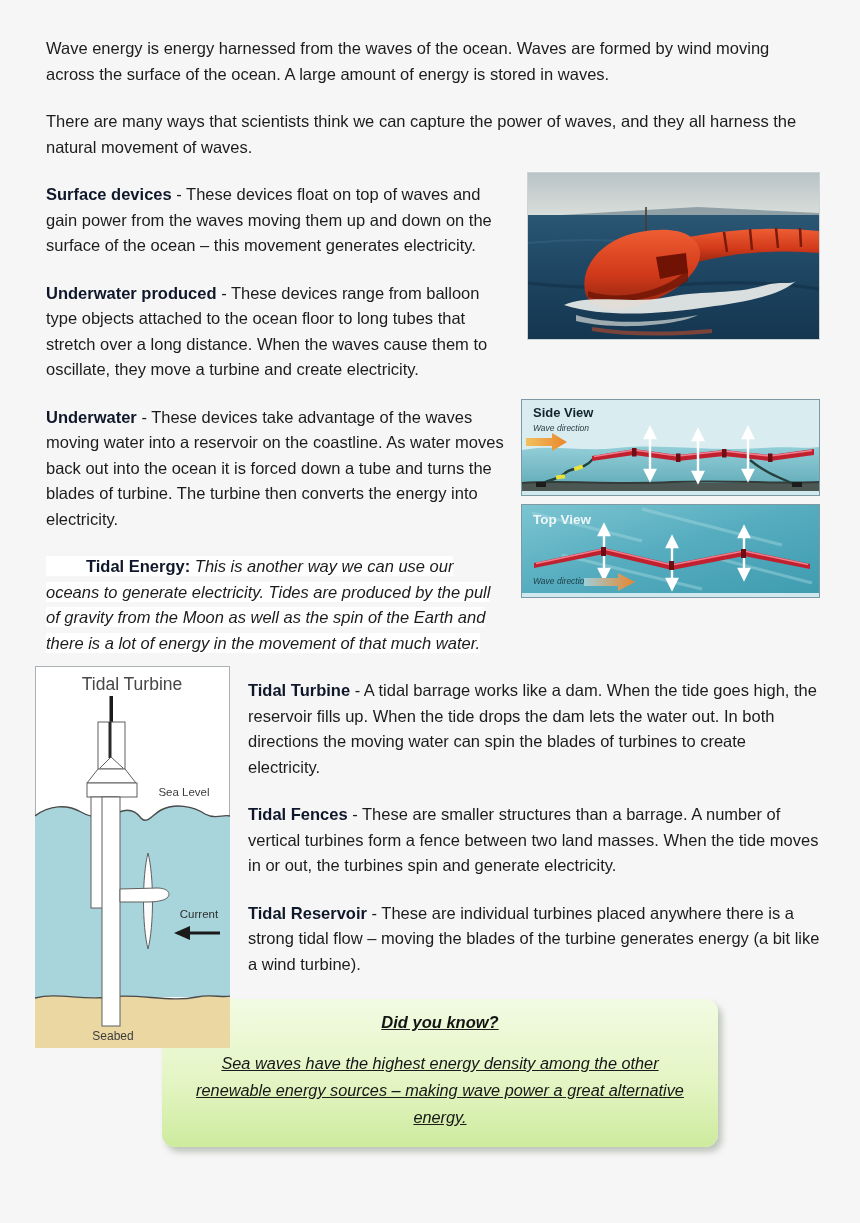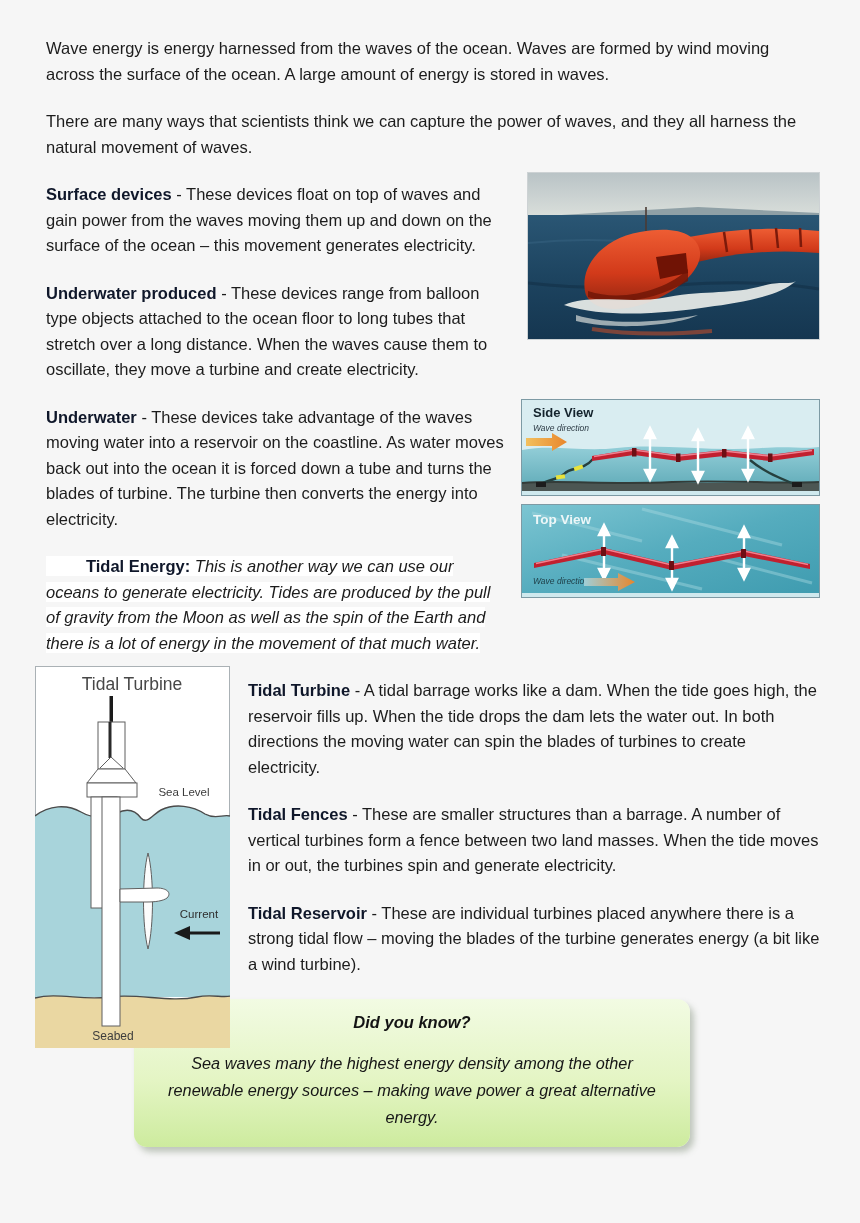--- a/index.html
+++ b/index.html
@@ -35,27 +35,28 @@
   }
   .fig-wave .panel{box-sizing:border-box;border:1px solid #7d9aa4;background:#cfe9ee;text-align:right;}
   .fig-wave .panel + .panel{margin-top:8px;}
   .fig-turbine{
     float:left;width:195px;height:320px;
     margin:-12px 18px 8px -11px;
     box-sizing:border-box;
   }
   .callout{
     box-sizing:border-box;
-    margin:16px 0 0 88px;
+    margin:16px 0 0 116px;
     width:556px;
     border-radius:13px;
     background:linear-gradient(180deg,#f2fbe3 0%,#e4f5c4 55%,#cdeb9e 100%);
     box-shadow:4px 5px 6px rgba(90,110,80,0.35);
     padding:14px 28px 16px 28px;
     text-align:center;
+    text-decoration:underline;
   }
   .callout .title{
     font-weight:bold;font-style:italic;font-size:16.5px;margin:0 0 18px 0;color:#141414;
   }
   .callout .bodytext{
     font-style:italic;font-size:16.3px;line-height:27px;margin:0;color:#161616;
   }
   .clear{clear:both;}
   svg text{font-family:"Liberation Sans", sans-serif;}
 </style>
@@ -254,18 +255,18 @@
     </div>
 
     <p class="para"><strong>Tidal Turbine</strong> <span>- A tidal barrage works like a dam. When the tide goes high, the reservoir fills up. When the tide drops the dam lets the water out. In both directions the moving water can spin the blades of turbines to create electricity.</span></p>
 
     <p class="para"><strong>Tidal Fences</strong> <span>- These are smaller structures than a barrage. A number of vertical turbines form a fence between two land masses. When the tide moves in or out, the turbines spin and generate electricity.</span></p>
 
     <p class="para"><strong>Tidal Reservoir</strong> <span>- These are individual turbines placed anywhere there is a strong tidal flow – moving the blades of the turbine generates energy (a bit like a wind turbine).</span></p>
 
     <div class="callout">
       <p class="title">Did you know?</p>
-      <p class="bodytext">Sea waves many the highest energy density among the other renewable energy sources – making wave power a great alternative energy.</p>
+      <p class="bodytext">Sea waves have the highest energy density among the other renewable energy sources – making wave power a great alternative energy.</p>
     </div>
   </div>
 
   <div class="clear"></div>
 </div>
 
 </body></html>

